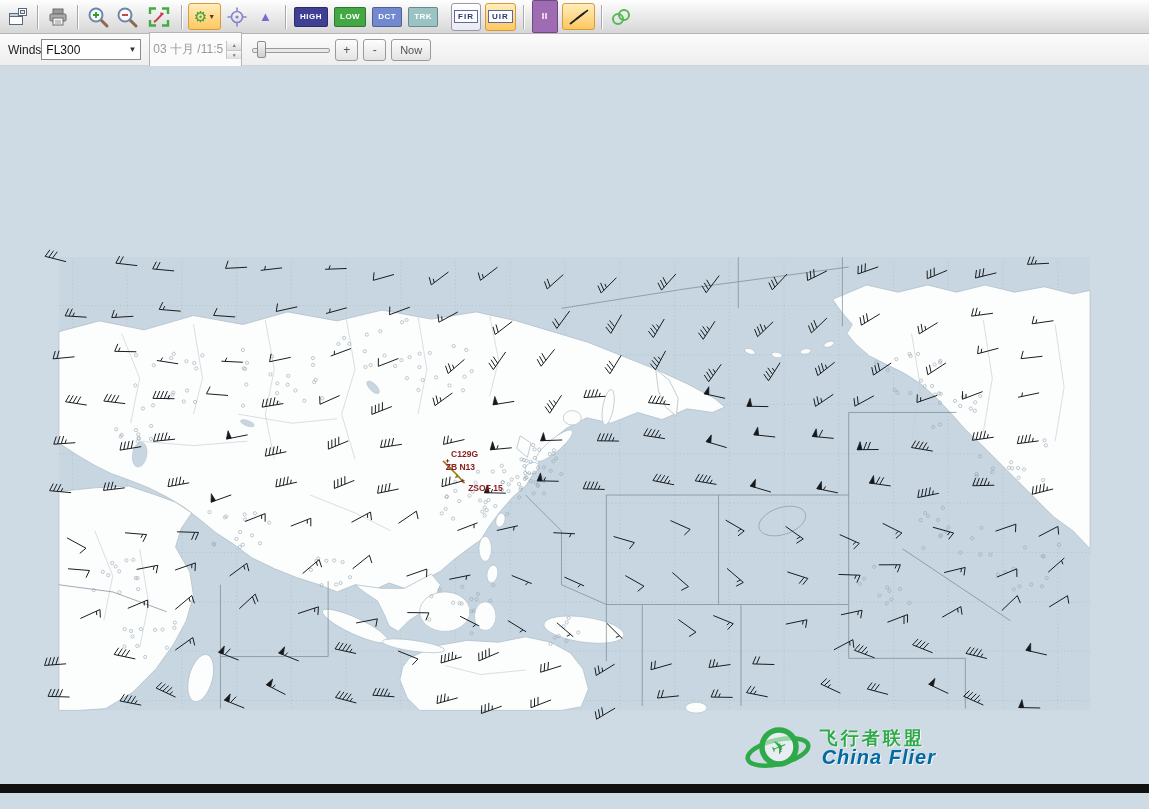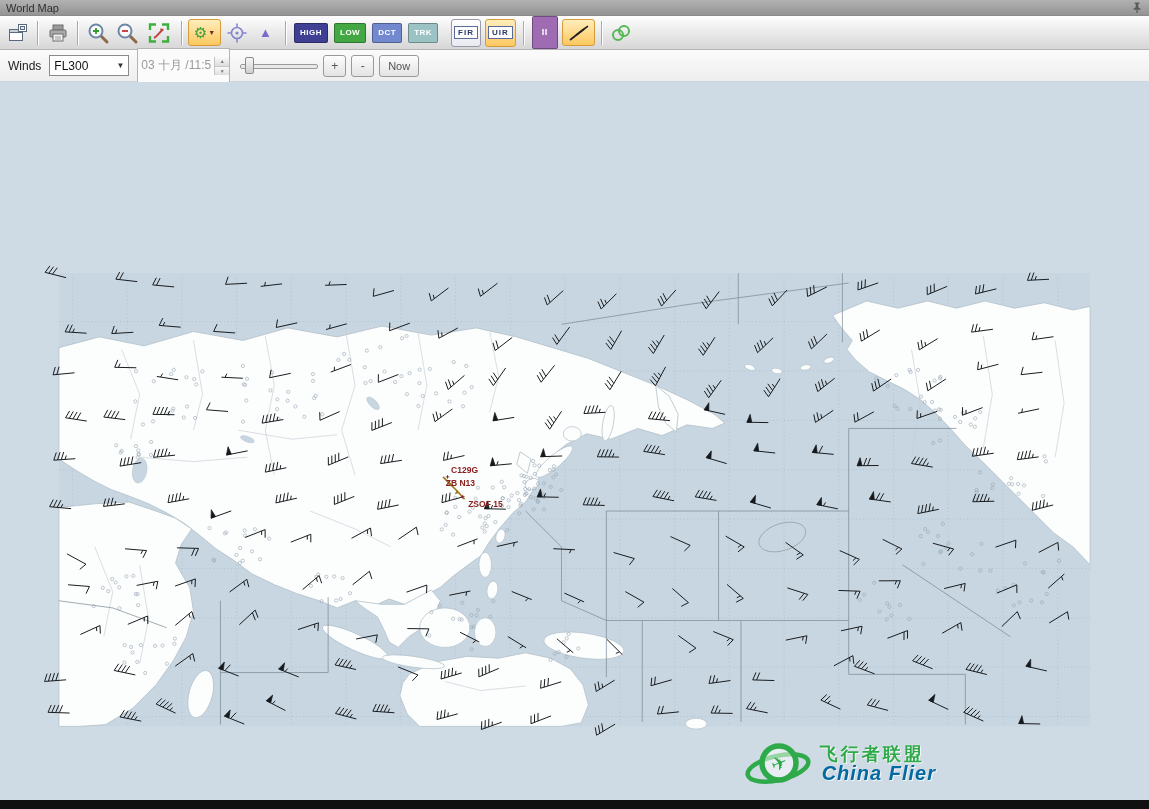--- a/index.html
+++ b/index.html
@@ -34,22 +34,22 @@
   .boxbtn{height:28px;padding:2px;background:linear-gradient(#fff,#e9e9f2);
     border:1px solid #9a9aa8;border-radius:3px;margin:0 2px;cursor:pointer;box-sizing:border-box;}
   .boxbtn .inner{display:block;border:1px solid #5a6a9a;color:#2a3a6a;font-size:8px;
     font-weight:bold;letter-spacing:1px;padding:1px 3px;background:#fdfdff;}
   .boxbtn.active{background:linear-gradient(#ffeebc,#fdc75f);border-color:#d89b3a;}
 
   
   .windsbar{height:32px;background:linear-gradient(#fbfbfb,#eeeeee);
     border-bottom:1px solid #cdd6dd;display:flex;align-items:center;
     padding:0 8px;box-sizing:border-box;}
-  .windsbar .lbl{font-size:12px;color:#222;margin-right:8px;text-align:right;}
-  .select{width:80px;height:21px;background:#fff;border:1px solid #8a8a8a;
+  .windsbar .lbl{font-size:12px;color:#222;text-align:right;}
+  .select{width:100px;height:21px;background:#fff;border:1px solid #8a8a8a;
     display:flex;align-items:center;box-sizing:border-box;padding:0 4px;cursor:pointer;}
   .select .val{font-size:12px;color:#111;flex:1;}
   .select .dd{font-size:8px;color:#333;}
   .spinbox{height:36px;margin-left:8px;border:1px solid #b4b4b4;background:#fbfbfb;
     display:flex;align-items:center;box-sizing:border-box;}
   .spinbox .val{font-size:12px;color:#9a9a9a;padding:0 3px;white-space:nowrap;}
   .spincol{display:flex;flex-direction:column;border-left:1px solid #c4c4c4;}
   .spinb{width:14px;height:9px;font-size:5px;color:#777;display:flex;align-items:center;
     justify-content:center;background:linear-gradient(#fafafa,#ddd);border:0;padding:0;cursor:pointer;}
   .spinb+.spinb{border-top:1px solid #c8c8c8;}
@@ -74,28 +74,20 @@
   .wm-text .t2{font-size:20px;font-weight:bold;font-style:italic;color:#0369a1;
     margin-top:-4px;padding-left:2px;letter-spacing:1px;
     text-shadow:1px 1px 0 rgba(255,255,255,.75);}
   .bottombar{height:9px;background:#101010;}
 </style>
 </head>
 <body>
 
 <div class="page">
 
-  <div class="titlebar">
-    <span class="ttl">World Map</span>
-    <span class="grow"></span>
-    <svg width="12" height="13">
-      <path d="M3.5,1.5 h5 v1.2 h-1.2 v3.6 l2.2,1.4 v1.1 H2.5 v-1.1 l2.2,-1.4 v-3.6 H3.5 Z" fill="#5a5a5a"></path>
-      <line x1="6" y1="8.8" x2="6" y2="12" stroke="#5a5a5a" stroke-width="1.2"></line>
-    </svg>
-  </div>
 
   <div class="toolbar">
     <button class="tb">
       <svg width="22" height="22">
         <rect x="2.5" y="7.5" width="13" height="11" fill="#fff" stroke="#5a6a7a"></rect>
         <rect x="2.5" y="7.5" width="13" height="3" fill="#c8d0d8" stroke="#5a6a7a"></rect>
         <rect x="11.5" y="2.5" width="8" height="7" fill="#fff" stroke="#5a6a7a"></rect>
         <rect x="13.5" y="4.5" width="4" height="3" fill="#e8e8e8" stroke="#5a6a7a"></rect>
       </svg>
     </button>

